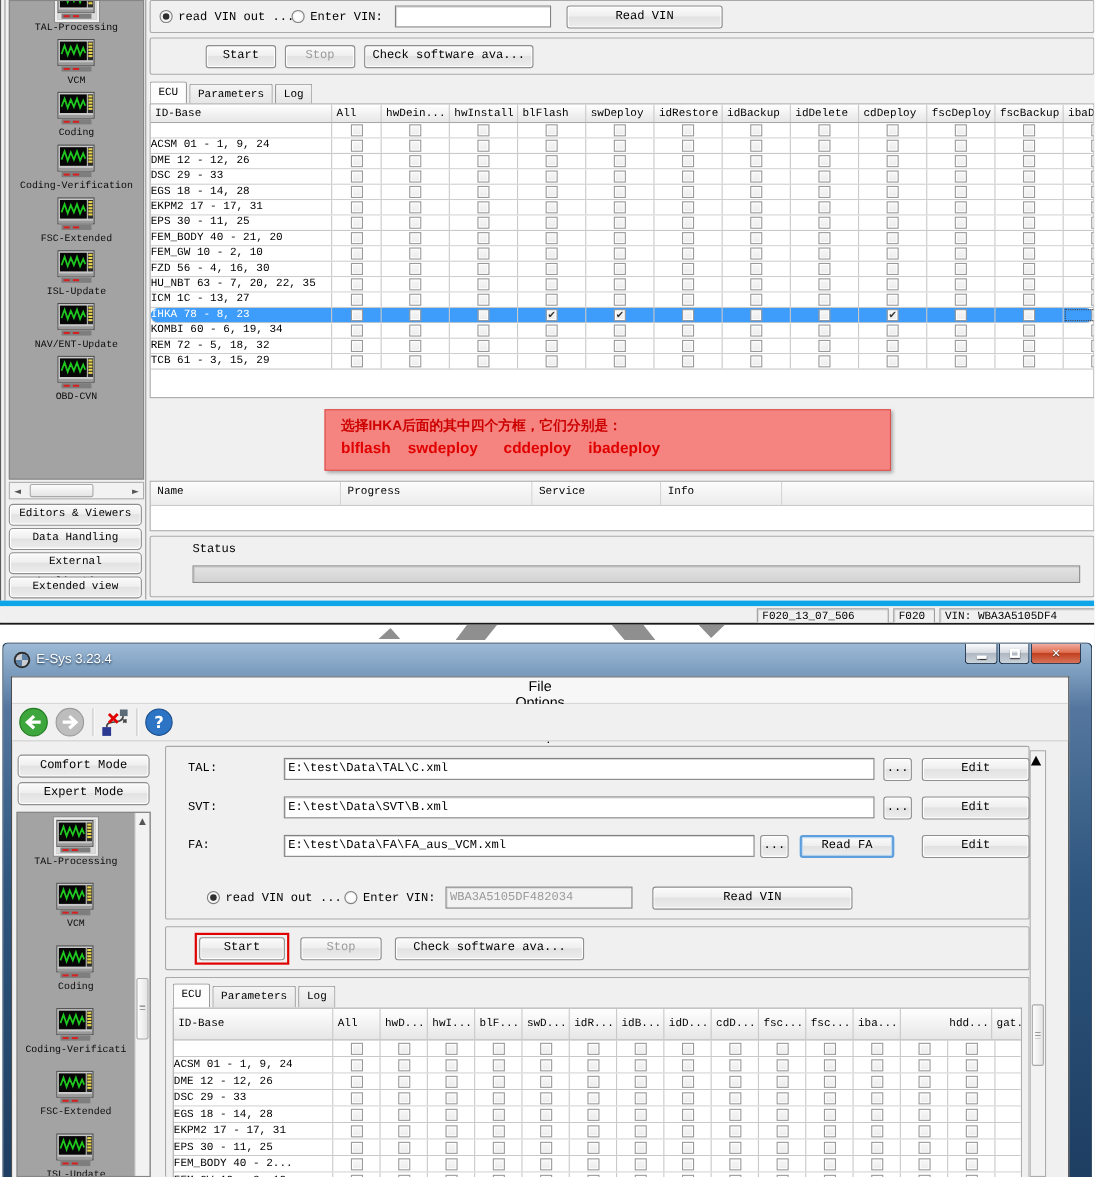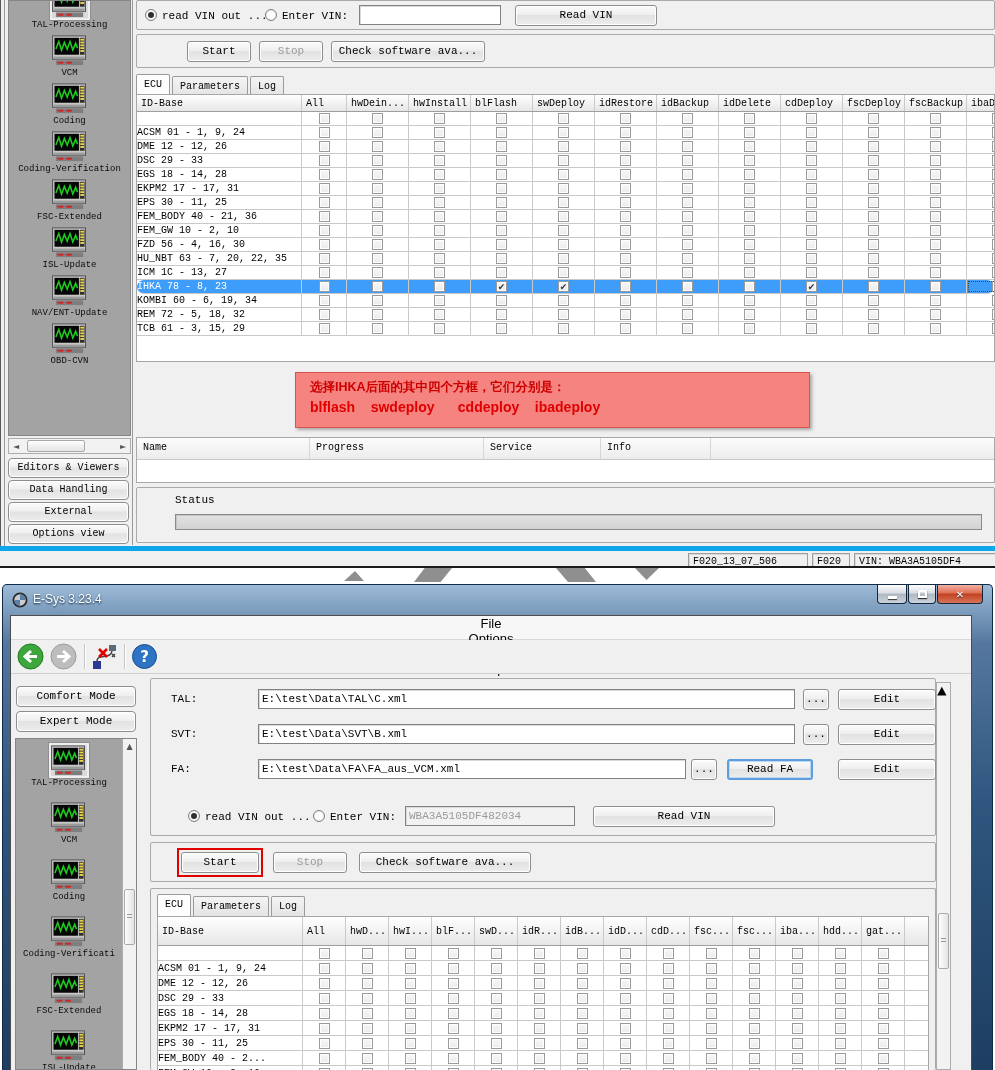--- a/index.html
+++ b/index.html
@@ -325,21 +325,21 @@
       </div>
       <div class="hscroll">
         <span class="arr">◄</span>
         <span class="thumb"></span>
         <span class="arr" style="margin-left:auto">►</span>
       </div>
       <div class="ts-btns" id="ts-btns">
           <button class="btn">Editors &amp; Viewers</button>
           <button class="btn">Data Handling</button>
           <button class="btn">External Applications</button>
-          <button class="btn">Options view</button>
+          <button class="btn">Extended view</button>
         </div>
     </div>
 
     <div class="ts-main">
       <div class="panel vin-panel">
         <span class="radio sel" style="left:8px;top:8px;"></span>
         <span class="rlabel" style="left:25px;top:8px;">read VIN out ...</span>
         <span class="radio" style="left:128px;top:8px;"></span>
         <span class="rlabel" style="left:145px;top:8px;">Enter VIN:</span>
         <input class="txt" style="left: 222px; top: 4px; width: 142px;" readonly="" value="">
@@ -636,21 +636,21 @@
               <i class="cb"></i>
             </span>
             <span class="td cbcell" style="width: 62px;">
               <i class="cb"></i>
             </span>
             <span class="td cbcell" style="width: 62px;">
               <i class="cb"></i>
             </span>
           </div>
           <div class="trow" style="height: 14px;">
-            <span class="td label" style="width: 165px;">FEM_BODY 40 - 21, 36</span>
+            <span class="td label" style="width: 165px;">FEM_BODY 40 - 21, 20</span>
             <span class="td cbcell" style="width: 45px;">
               <i class="cb"></i>
             </span>
             <span class="td cbcell" style="width: 62px;">
               <i class="cb"></i>
             </span>
             <span class="td cbcell" style="width: 62px;">
               <i class="cb"></i>
             </span>
             <span class="td cbcell" style="width: 62px;">
@@ -1280,21 +1280,21 @@
                   <span class="th" style="width: 43px;">hwI...</span>
                   <span class="th" style="width: 43px;">blF...</span>
                   <span class="th" style="width: 43px;">swD...</span>
                   <span class="th" style="width: 43px;">idR...</span>
                   <span class="th" style="width: 43px;">idB...</span>
                   <span class="th" style="width: 43px;">idD...</span>
                   <span class="th" style="width: 43px;">cdD...</span>
                   <span class="th" style="width: 43px;">fsc...</span>
                   <span class="th" style="width: 43px;">fsc...</span>
                   <span class="th" style="width: 43px;">iba...</span>
-                  <span class="th" style="width: 43px;">hdd...</span>
+                  <span class="th" style="width: 43px; margin-left: 40px;">hdd...</span>
                   <span class="th" style="width: 43px;">gat...</span>
                 </div>
                 <div class="trow" style="height: 15px;">
                   <span class="td label" style="width: 145px;"></span>
                   <span class="td cbcell" style="width: 43px;">
                     <i class="cb"></i>
                   </span>
                   <span class="td cbcell" style="width: 43px;">
                     <i class="cb"></i>
                   </span>

